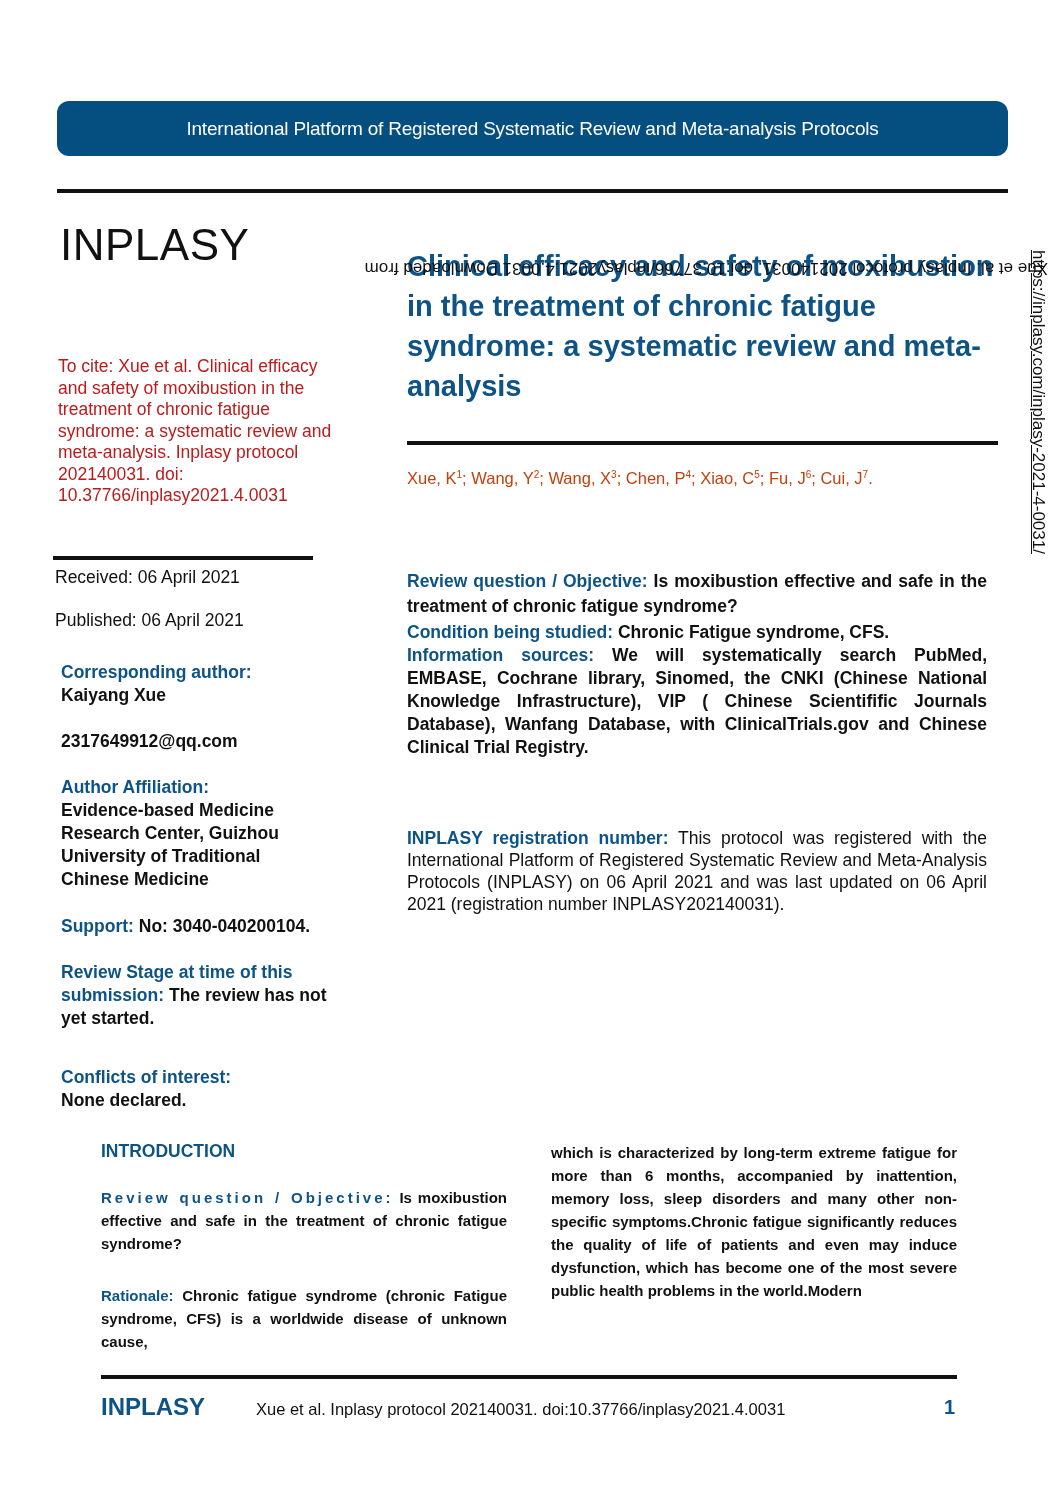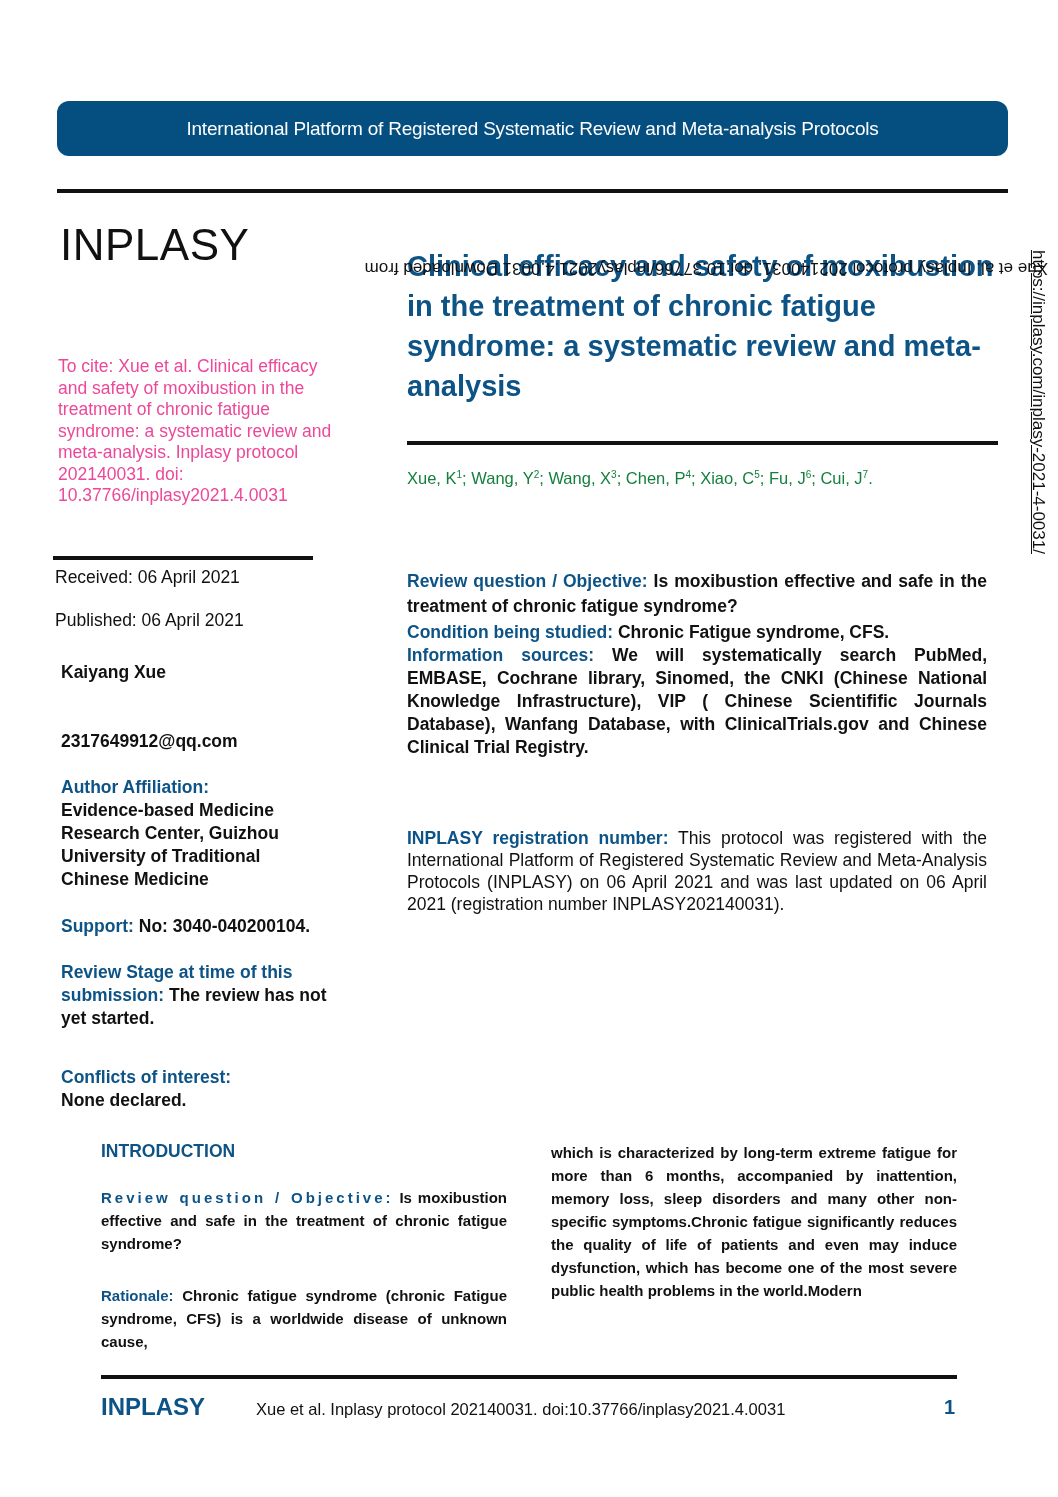--- a/index.html
+++ b/index.html
@@ -1,27 +1,27 @@
 <!DOCTYPE html>
 <html><head>
 <meta charset="utf-8">
 <style>
   html, body { margin:0; padding:0; background:#ffffff; }
   body { width:1058px; height:1497px; position:relative; overflow:hidden; font-family:"Liberation Sans", sans-serif; color:#111; }
   .abs { position:absolute; }
   .banner { left:57px; top:101px; width:951px; height:55px; background:#054f80; color:#ffffff; font-size:19px; display:flex; align-items:center; justify-content:center; letter-spacing:-0.2px;border-radius:12px; }
   .rule { background:#111; }
   .brand { left:60px; top:218px; font-size:44px; line-height:54px; color:#111; letter-spacing:0.5px; }
-  .cite { left:58px; top:356px; width:290px; font-size:17.5px; line-height:21.5px; color:#ec4899; }
+  .cite { left:58px; top:356px; width:290px; font-size:17.5px; line-height:21.5px; color:#b91c1c; }
   .dates { left:55px; font-size:17.5px; color:#111; }
   .blue { color:#0d5386; }
   .side { left:61px; width:300px; font-size:17.5px; line-height:23px; font-weight:bold; }
   .side .val { color:#111; }
   .title { left:407px; top:246px; width:600px; font-size:29px; line-height:40px; font-weight:bold; color:#0d5386; }
-  .authors { left:407px; top:468px; font-size:16.5px; color:#15803d; }
+  .authors { left:407px; top:468px; font-size:16.5px; color:#c2410c; }
   .authors sup { font-size:10px; }
   .abstract { left:407px; width:580px; font-size:17.5px; line-height:23px; font-weight:bold; text-align:justify; }
   .reg { left:407px; top:827px; width:580px; font-size:17.5px; line-height:22px; text-align:justify; color:#111; }
   .reg .lbl { font-weight:bold; color:#0d5386; }
   .col { width:406px; font-size:15px; line-height:23px; font-weight:bold; text-align:justify; color:#111; }
   .side-vert { left:1020px; top:250px; width:40px; height:1000px; }
   .side-vert span { display:block; transform:rotate(90deg); transform-origin:0 0; position:absolute; left:28px; top:0; white-space:nowrap; font-size:17px; color:#111; }
   .side-vert a { color:#111; text-decoration:underline; }
   .footer-brand { left:101px; top:1393px; font-size:24px; font-weight:bold; color:#0d5386; }
   .footer-cite { left:256px; top:1400px; font-size:16.5px; color:#111; }
@@ -39,20 +39,21 @@
   <div>INPLASY</div>
 </div>
 
 <div class="abs cite">To cite: Xue et al. Clinical efficacy and safety of moxibustion in the treatment of chronic fatigue syndrome: a systematic review and meta-analysis. Inplasy protocol 202140031. doi: 10.37766/inplasy2021.4.0031</div>
 <div class="abs rule" style="left:53px; top:556px; width:260px; height:4px;"></div>
 
 <div class="abs dates" style="top:567px;">Received: 06 April 2021</div>
 <div class="abs dates" style="top:610px;">Published: 06 April 2021</div>
 
 <div class="abs side" style="top:661px;">
+  <div class="blue">Corresponding author:</div>
   <div class="val">Kaiyang Xue</div>
 </div>
 <div class="abs side" style="top:730px;">2317649912@qq.com</div>
 
 <div class="abs side" style="top:776px;">
   <div class="blue">Author Affiliation:</div>
   <div class="val" style="width:250px;">Evidence-based Medicine Research Center, Guizhou University of Traditional Chinese Medicine</div>
 </div>
 
 <div class="abs side" style="top:915px;">

